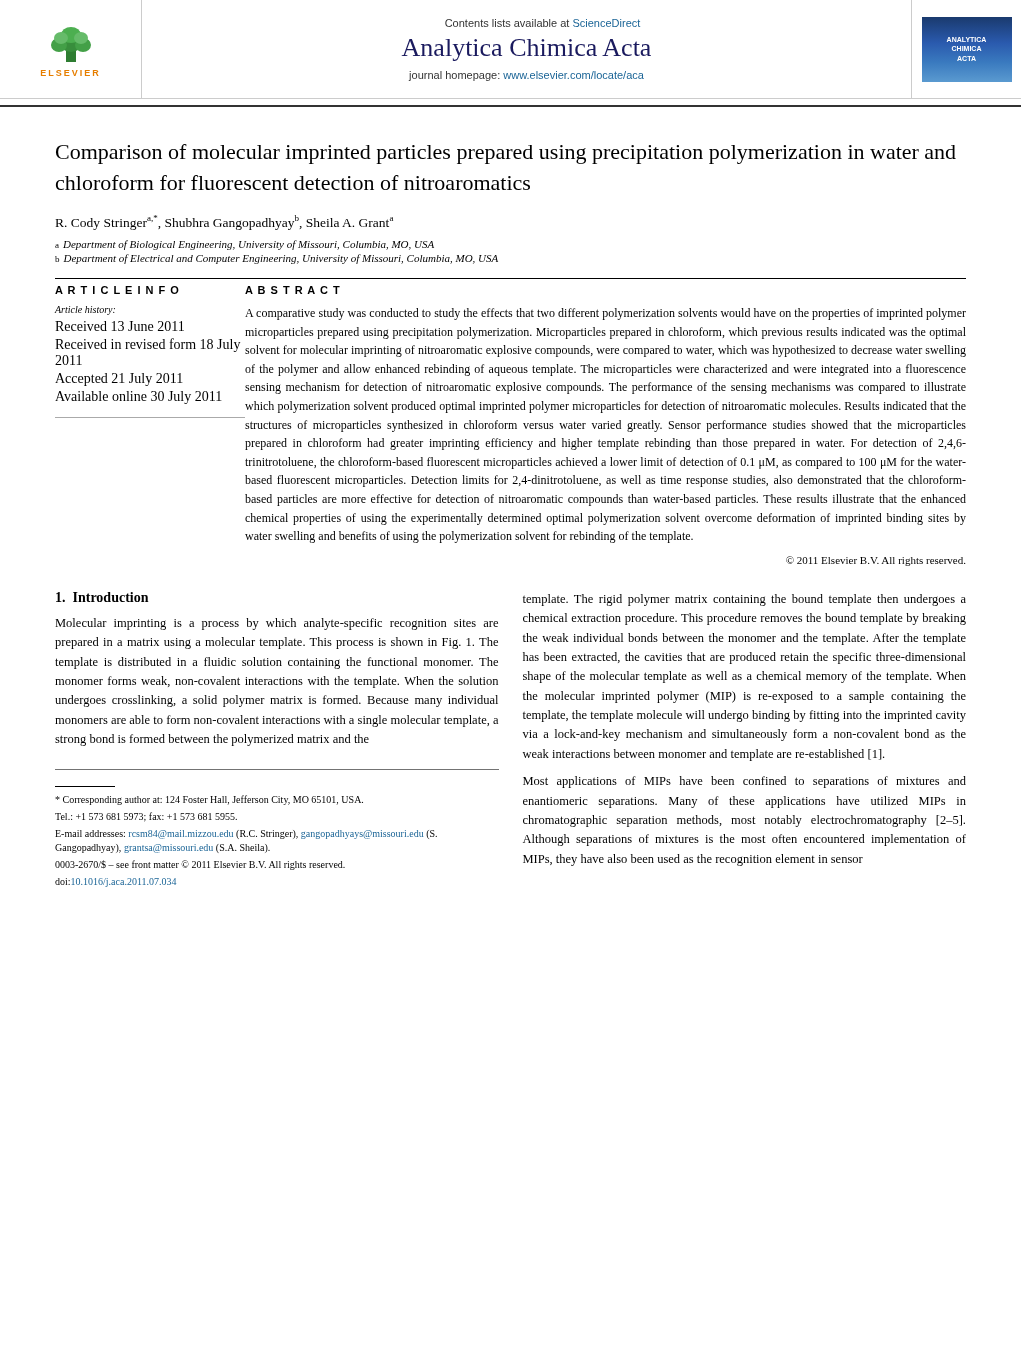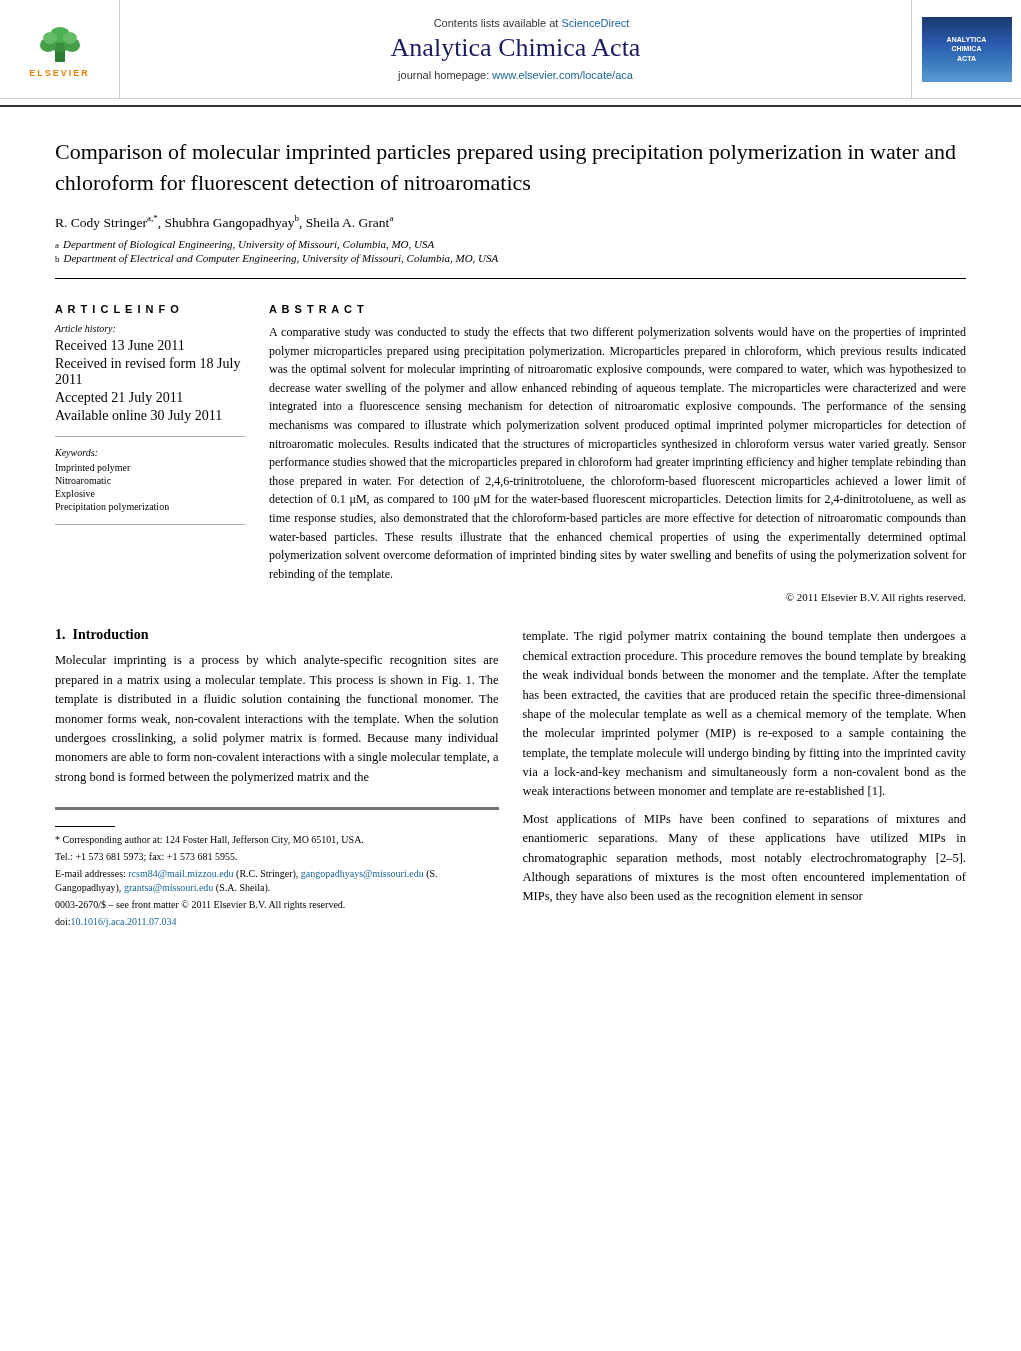--- a/index.html
+++ b/index.html
@@ -27,21 +27,21 @@
     }
 
     .journal-header-top {
       display: flex;
       align-items: stretch;
       justify-content: space-between;
       border-bottom: 1px solid #ccc;
     }
 
     .elsevier-logo {
-      width: 120px;
+      width: 142px;
       background: #fff;
       display: flex;
       flex-direction: column;
       align-items: center;
       justify-content: center;
       padding: 20px;
       border-right: 1px solid #ccc;
     }
 
     .elsevier-text {
@@ -170,24 +170,23 @@
 
     .aff-letter {
       font-size: 9px;
       vertical-align: super;
       font-style: normal;
     }
 
     
     .two-col {
       display: flex;
-      gap: 24px;
       margin-top: 10px;
       border-top: 1px solid #000;
-      padding-top: 24px;
+      padding-top: 5px;
     }
 
     .left-col {
       width: 190px;
       min-width: 190px;
     }
 
     .right-col {
       flex: 1;
     }
@@ -288,21 +287,21 @@
     .body-left {
       flex: 1;
     }
 
     .body-right {
       flex: 1;
     }
 
     
     .footer-notes {
-      border-top: 3px solid #737373;
+      border-top: 1px solid #737373;
       margin-top: 20px;
       padding-top: 8px;
     }
 
     .footer-note {
       font-size: 10px;
       color: #000;
       margin-bottom: 3px;
       line-height: 1.4;
     }
@@ -390,27 +389,20 @@
         <div class="section-header-small">A R T I C L E   I N F O</div>
 
         <div class="article-history">
           <div class="history-title">Article history:</div>
           <div class="history-item">Received 13 June 2011</div>
           <div class="history-item">Received in revised form 18 July 2011</div>
           <div class="history-item">Accepted 21 July 2011</div>
           <div class="history-item">Available online 30 July 2011</div>
         </div>
 
-        <div class="keywords-section">
-          <div class="keywords-title">Keywords:</div>
-          <div class="keyword">Imprinted polymer</div>
-          <div class="keyword">Nitroaromatic</div>
-          <div class="keyword">Explosive</div>
-          <div class="keyword">Precipitation polymerization</div>
-        </div>
       </div>
 
       <div class="right-col">
         <div class="section-header-small">A B S T R A C T</div>
         <div class="abstract-section">
           <div class="abstract-text">A comparative study was conducted to study the effects that two different polymerization solvents would have on the properties of imprinted polymer microparticles prepared using precipitation polymerization. Microparticles prepared in chloroform, which previous results indicated was the optimal solvent for molecular imprinting of nitroaromatic explosive compounds, were compared to water, which was hypothesized to decrease water swelling of the polymer and allow enhanced rebinding of aqueous template. The microparticles were characterized and were integrated into a fluorescence sensing mechanism for detection of nitroaromatic explosive compounds. The performance of the sensing mechanisms was compared to illustrate which polymerization solvent produced optimal imprinted polymer microparticles for detection of nitroaromatic molecules. Results indicated that the structures of microparticles synthesized in chloroform versus water varied greatly. Sensor performance studies showed that the microparticles prepared in chloroform had greater imprinting efficiency and higher template rebinding than those prepared in water. For detection of 2,4,6-trinitrotoluene, the chloroform-based fluorescent microparticles achieved a lower limit of detection of 0.1 μM, as compared to 100 μM for the water-based fluorescent microparticles. Detection limits for 2,4-dinitrotoluene, as well as time response studies, also demonstrated that the chloroform-based particles are more effective for detection of nitroaromatic compounds than water-based particles. These results illustrate that the enhanced chemical properties of using the experimentally determined optimal polymerization solvent overcome deformation of imprinted binding sites by water swelling and benefits of using the polymerization solvent for rebinding of the template.</div>
           <div class="copyright-line">© 2011 Elsevier B.V. All rights reserved.</div>
         </div>
       </div>
 

